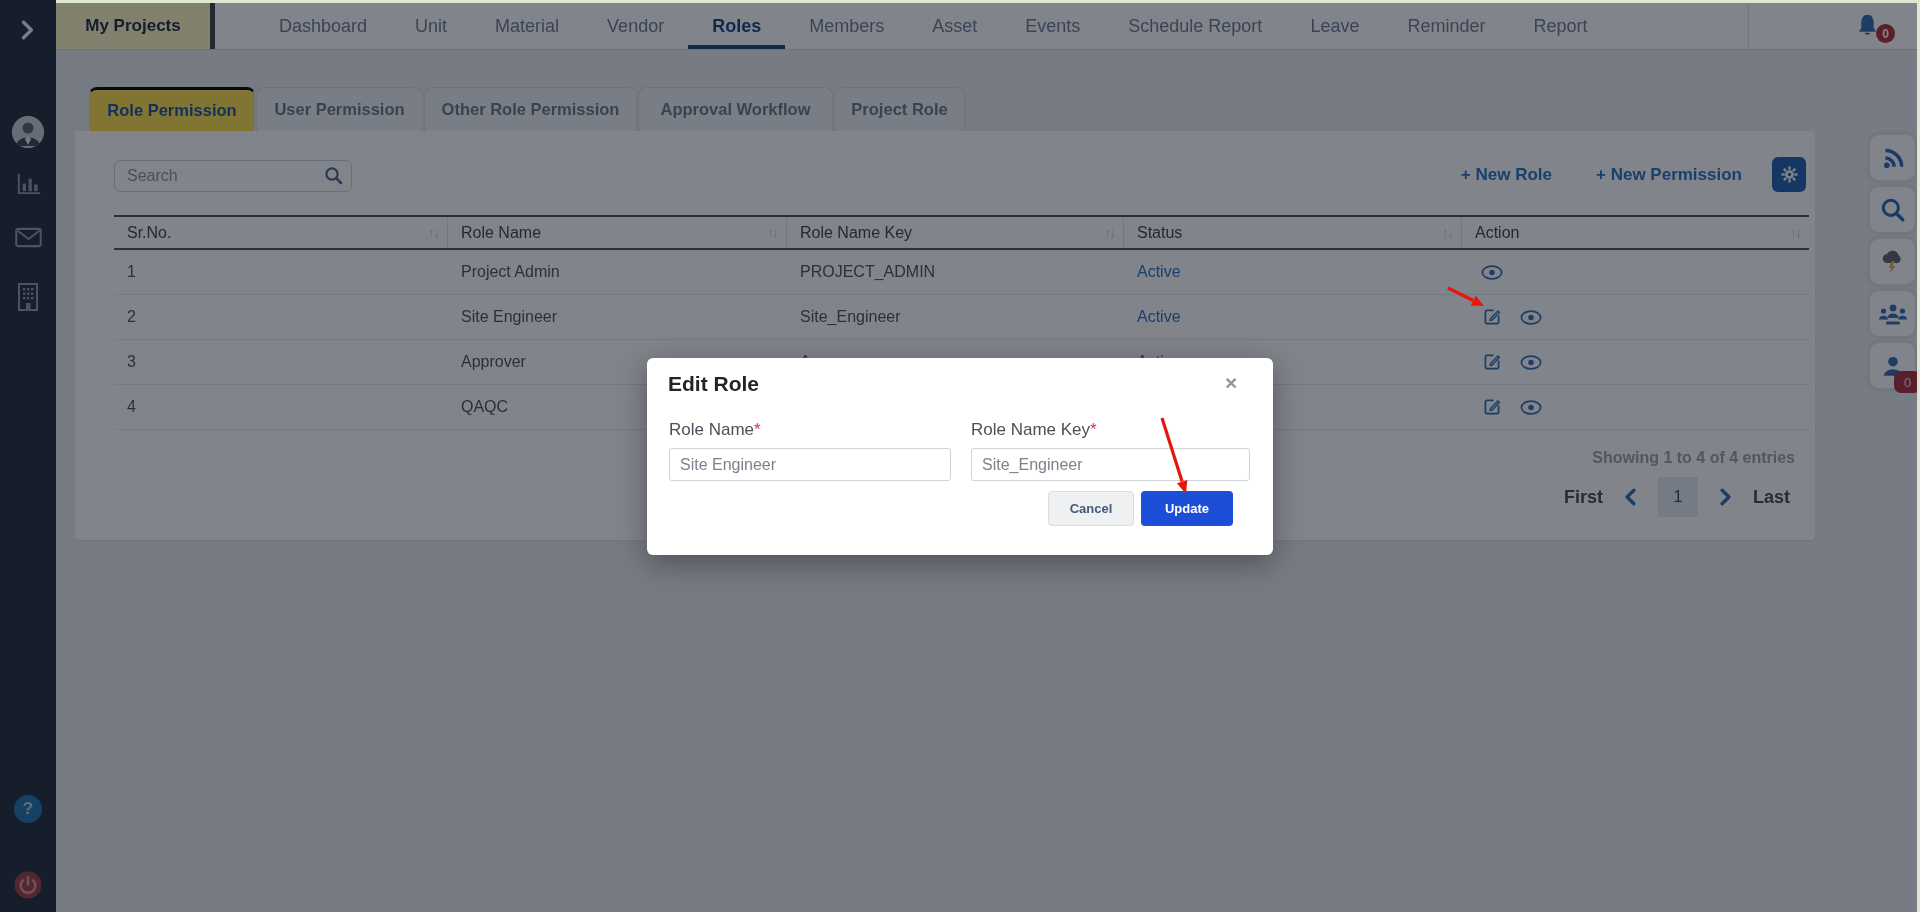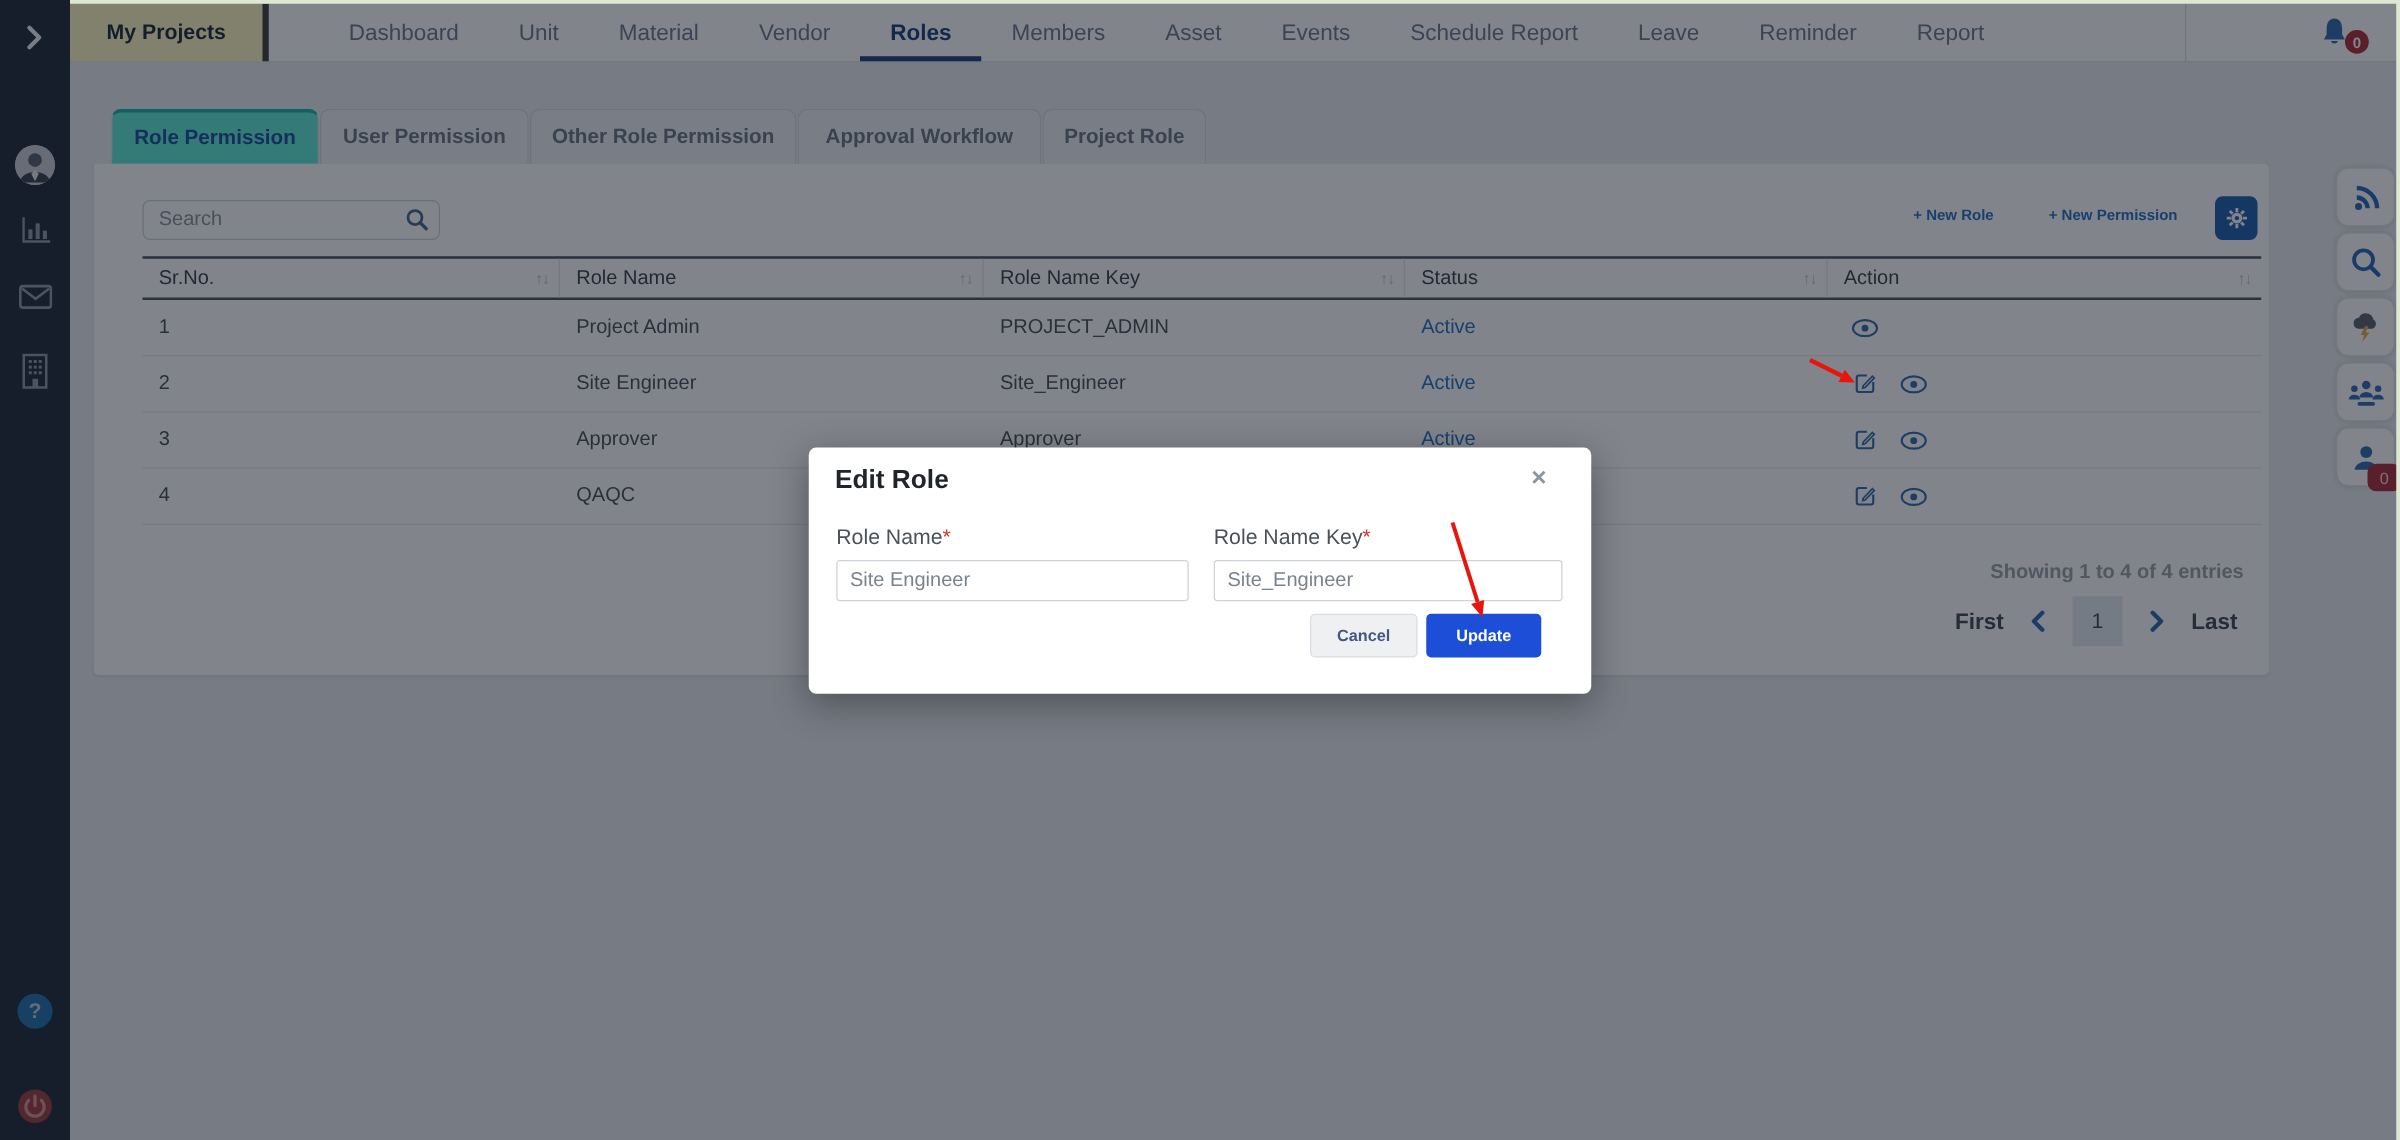--- a/index.html
+++ b/index.html
@@ -24,37 +24,37 @@
   .nav-divider { position:absolute; left:1692px; top:0; width:1px; height:46px; background:#dcе0e4; background:#dce0e4; }
   .bell-wrap { position:absolute; left:1798px; top:9px; width:50px; height:30px; cursor:pointer; }
   .bell-badge { position:absolute; left:22px; top:12px; width:19px; height:19px; border-radius:50%; background:#b02a37;
                 color:#fff; font-size:12px; font-weight:bold; display:flex; align-items:center; justify-content:center; }
 
   
   .tabs { position:absolute; left:89px; top:87px; display:flex; z-index:1; }
   .tab { height:44px; display:flex; align-items:center; justify-content:center; font-size:16.5px; font-weight:600;
          color:#6a7682; background:#eef1f4; border:1px solid #d5dade; border-bottom:none; border-radius:8px 8px 0 0;
          margin-right:1px; cursor:pointer; }
-  .tab.active { background:#5eead4; color:#1d4f9e; font-weight:bold; border-top:3px solid #14b8a6; }
+  .tab.active { background:#fde047; color:#1d4f9e; font-weight:bold; border-top:3px solid #000000; }
 
   
   .card { position:absolute; left:75px; top:131px; width:1740px; height:409px; background:#ffffff;
           border-radius:0 4px 4px 4px; box-shadow:0 1px 2px rgba(0,0,0,.06); z-index:1; }
   .search-box { position:absolute; left:39px; top:29px; width:238px; height:32px; }
   .search-box input { width:100%; height:100%; border:1px solid #ced4da; border-radius:6px; padding:0 36px 0 12px;
                       font-size:16px; color:#4a5158; font-family:"Liberation Sans",sans-serif; background:#fff; }
   .search-box input::placeholder { color:#8a929b; }
   .search-icon { position:absolute; right:9px; top:6px; cursor:pointer; }
   .links { position:absolute; right:73px; top:34px; display:flex; gap:44px; }
-  .link { font-size:12px; font-weight:bold; color:#2470c2; cursor:pointer; white-space:nowrap; }
+  .link { font-size:17px; font-weight:bold; color:#2470c2; cursor:pointer; white-space:nowrap; }
   .gear-btn { position:absolute; left:1697px; top:26px; width:34px; height:35px; background:#1d5fae; border:none;
               border-radius:6px; display:flex; align-items:center; justify-content:center; cursor:pointer; }
 
   
-  .rtable { position:absolute; left:39px; top:74px; width:1695px; }
+  .rtable { position:absolute; left:39px; top:84px; width:1695px; }
   .thead { display:flex; height:35px; border-top:2px solid #49525e; border-bottom:2px solid #49525e; align-items:center; }
   .th { display:flex; align-items:center; font-size:16px; color:#39414b; padding-left:13px; height:100%; cursor:pointer;
         border-right:1px solid #e3e7eb; }
   .th:last-child { border-right:none; }
   .sort { margin-left:auto; padding-right:8px; font-size:13px; color:#c2c8ce; letter-spacing:-1px; }
   .tr { display:flex; height:45px; align-items:center; border-bottom:1px solid #e7eaee; }
   .td { font-size:16px; color:#4a5158; padding-left:13px; }
   .c1{width:334px;} .c2{width:339px;} .c3{width:337px;} .c4{width:338px;} .c5{width:347px;}
   .status-link { color:#2272c3; cursor:pointer; }
   .actions { display:flex; gap:17px; padding-left:19px; }

